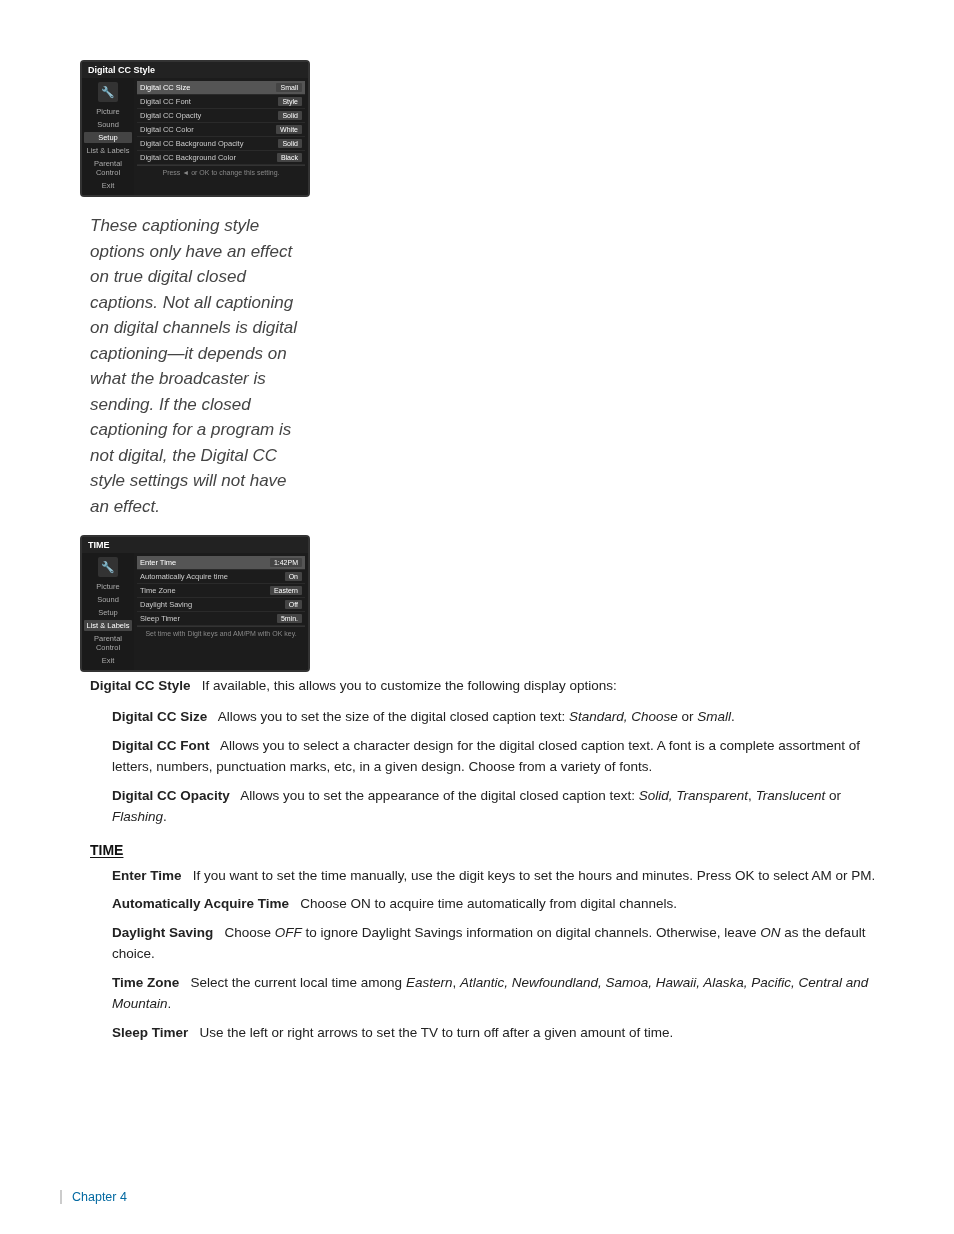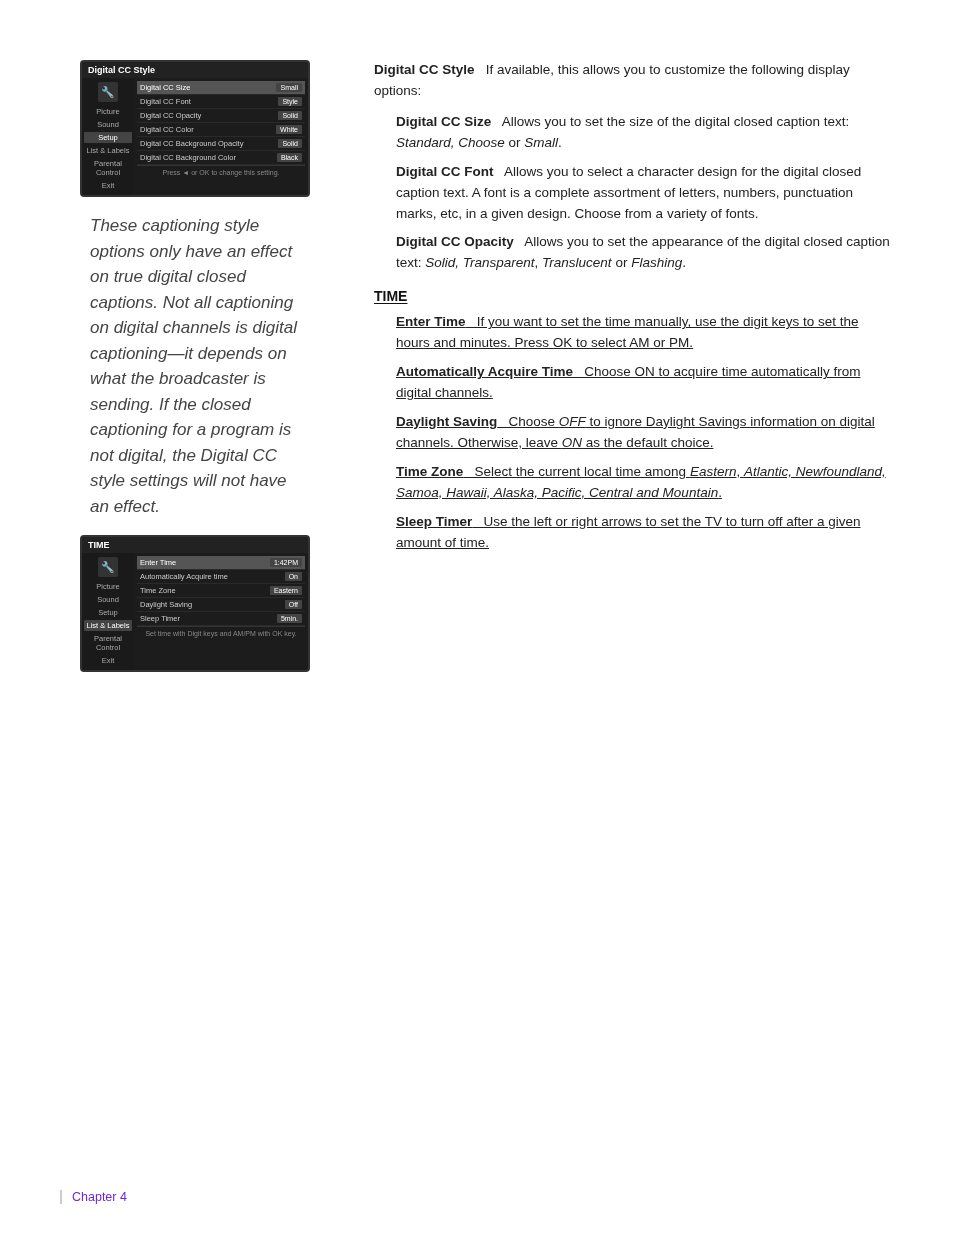--- a/index.html
+++ b/index.html
@@ -9,22 +9,22 @@
       background: #fff;
       font-family: Arial, Helvetica, sans-serif;
       font-size: 14px;
       color: #222;
       position: relative;
     }
 
     .page-content {
       padding: 60px 60px 60px 60px;
       display: flex;
-      flex-direction: row;
-      gap: 14px;
+      flex-direction: column;
+      gap: 4px;
     }
 
     
     .left-col {
       width: 270px;
       min-width: 270px;
       flex-shrink: 0;
       display: flex;
       flex-direction: column;
       align-items: center;
@@ -177,21 +177,21 @@
       text-decoration: underline;
       text-underline-offset: 2px;
     }
 
     
     .page-footer {
       position: absolute;
       bottom: 30px;
       left: 60px;
       font-size: 12.5px;
-      color: #6d28d9;
+      color: #0369a1;
       border-left: 2px solid #ccc;
       padding-left: 10px;
     }
   </style>
 </head>
 <body>
 
 <div class="page-content">
 
   <div class="left-col">
@@ -304,21 +304,21 @@
         <span class="entry-term">Digital CC Opacity</span>
         &nbsp; Allows you to set the appearance of the digital closed caption text: <span class="entry-italic">Solid, Transparent</span>, <span class="entry-italic">Translucent</span> or <span class="entry-italic">Flashing</span>.
       </div>
 
 
 
     </div>
 
     <div class="time-heading">TIME</div>
 
-    <div style="padding-left: 22px; text-decoration: underline;">
+    <div style="padding-left: 22px;">
       <div class="entry">
         <span class="entry-term">Enter Time</span>
         &nbsp; If you want to set the time manually, use the digit keys to set the hours and minutes. Press OK to select AM or PM.
       </div>
 
       <div class="entry">
         <span class="entry-term">Automatically Acquire Time</span>
         &nbsp; Choose ON to acquire time automatically from digital channels.
       </div>
 

